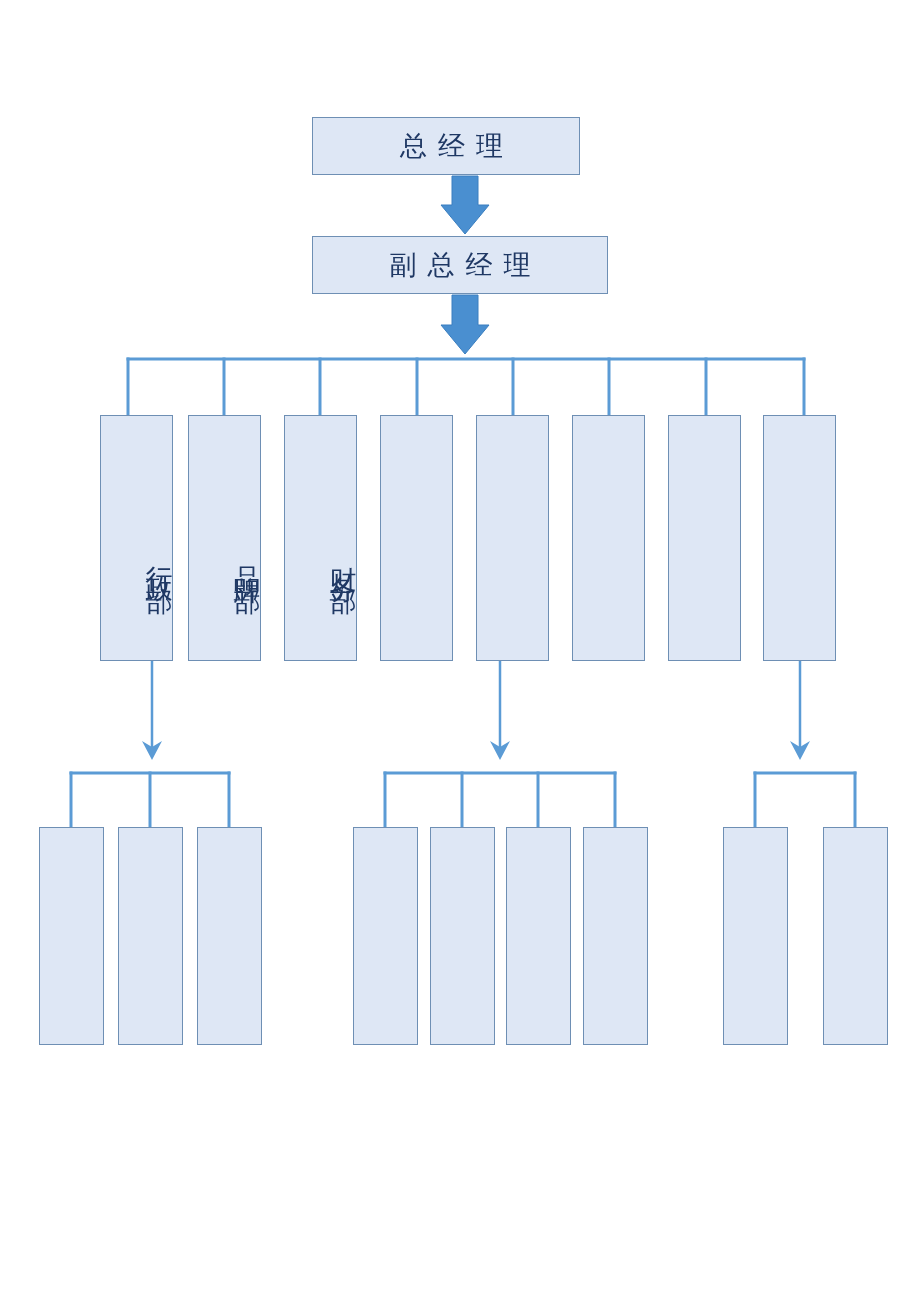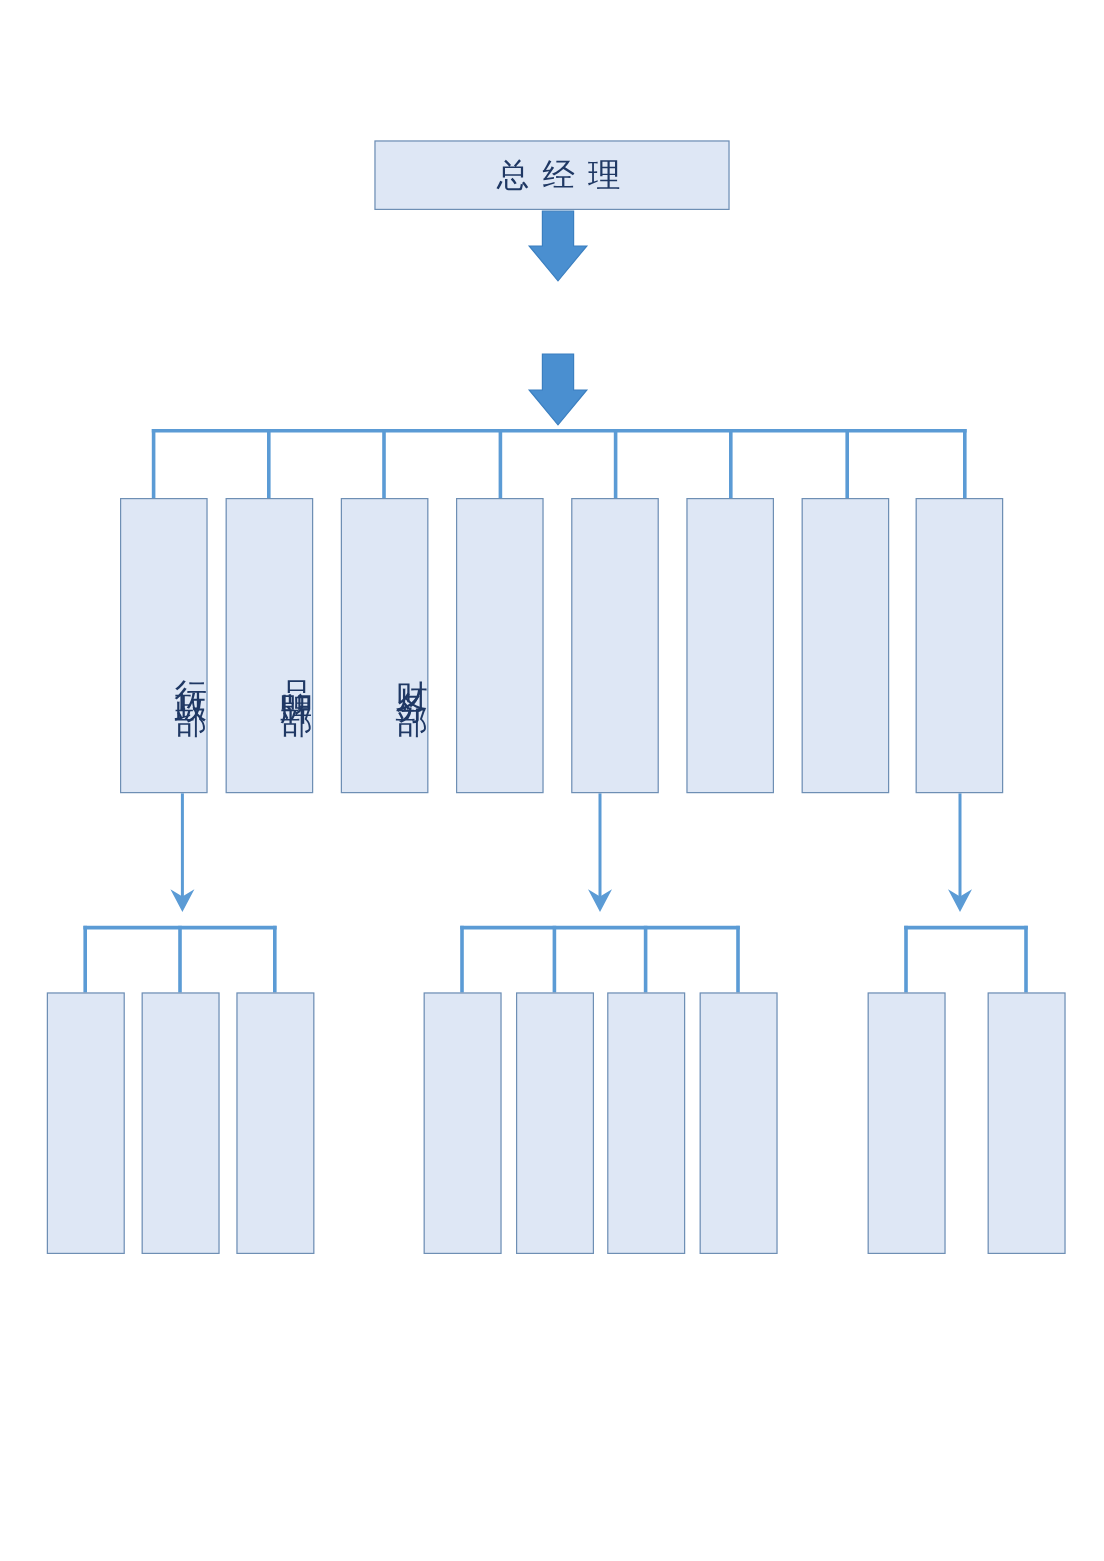--- a/index.html
+++ b/index.html
@@ -124,24 +124,27 @@
       <line x1="615" y1="773" x2="615" y2="828"></line>
     </g>
 
     <g stroke="#5b9bd5" stroke-width="3" fill="none" stroke-linecap="square">
       <line x1="755" y1="773" x2="855" y2="773"></line>
       <line x1="755" y1="773" x2="755" y2="828"></line>
       <line x1="855" y1="773" x2="855" y2="828"></line>
     </g>
   </svg>
 
-  <div class="node horiz" style="left:312px; top:117px; width:296px; height:58px;padding-left:11px;">
+  <div class="node horiz" style="left:312px; top:117px; width:268px; height:58px;padding-left:11px;">
     <span>总经理</span>
   </div>
 
+  <div class="node horiz" style="left:312px; top:236px; width:296px; height:58px;">
+    <span>副总经理</span>
+  </div>
 
   <div class="node vert" style="left:100px; top:415px; width:73px; height:246px;">
     <span>行政部</span>
   </div>
 
   <div class="node vert" style="left:188px; top:415px; width:73px; height:246px;">
     <span>品牌部</span>
   </div>
 
   <div class="node vert" style="left:284px; top:415px; width:73px; height:246px;">

